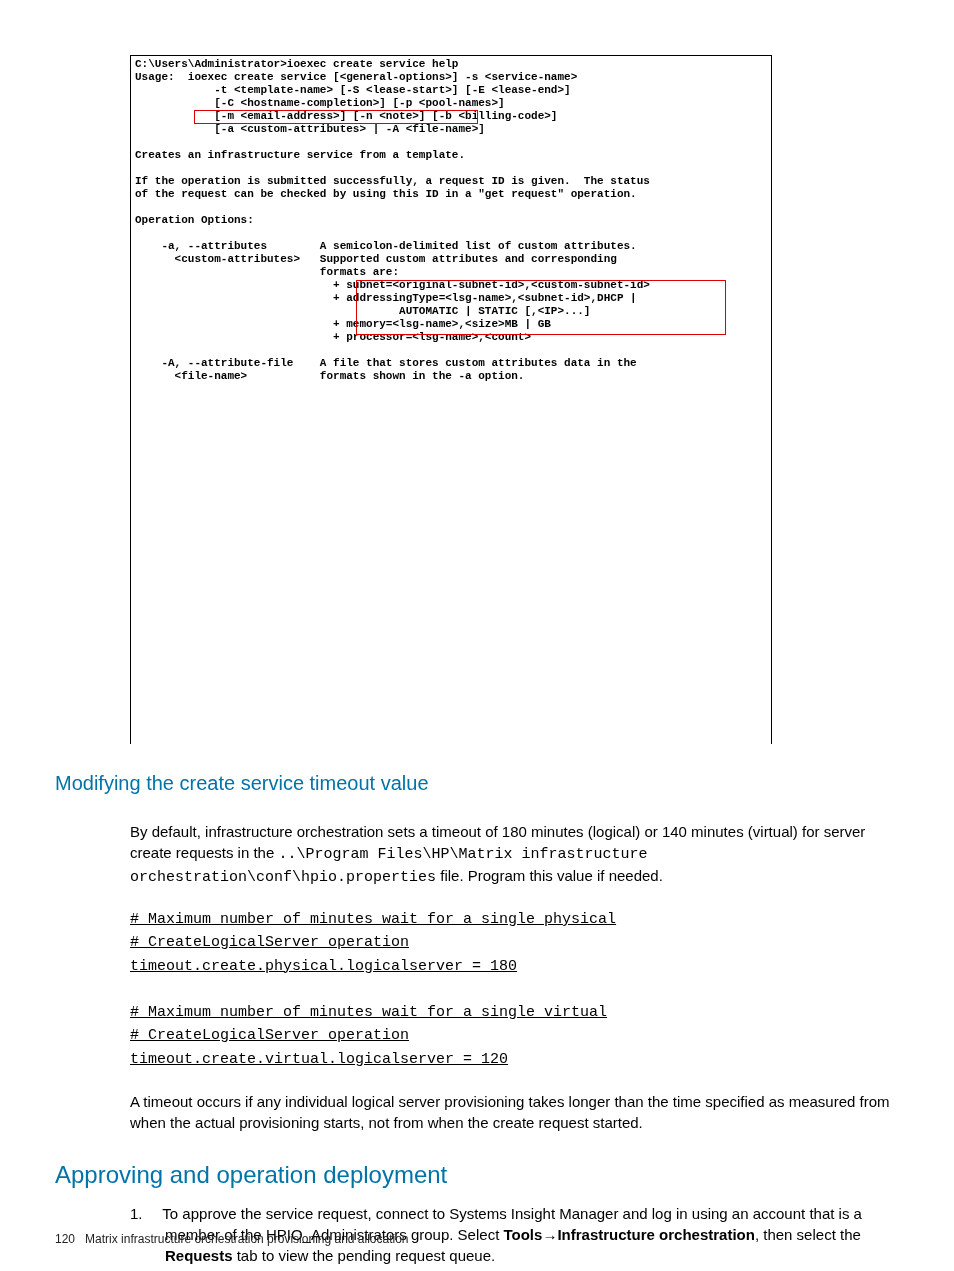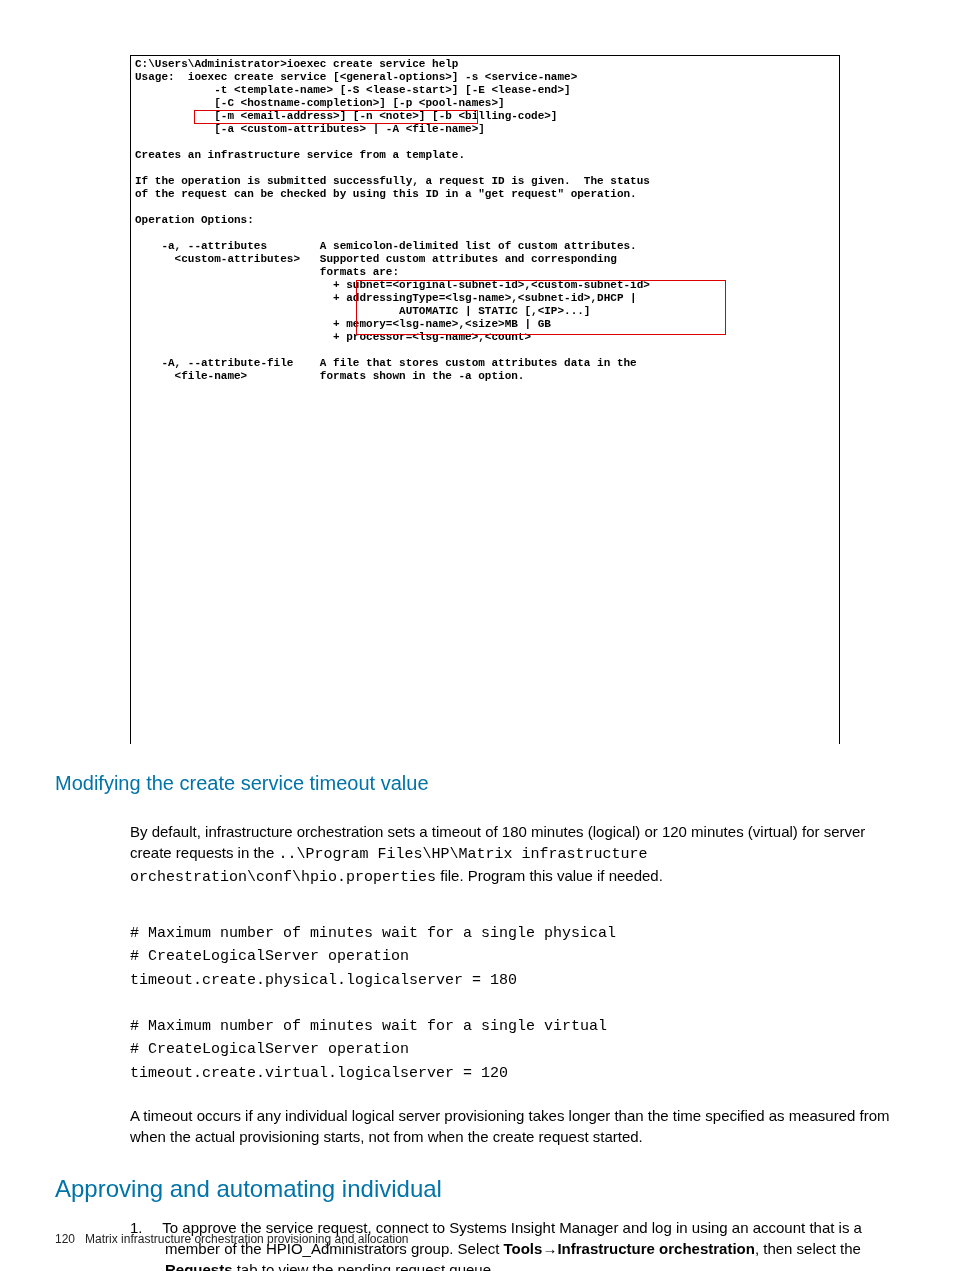--- a/index.html
+++ b/index.html
@@ -8,21 +8,21 @@
       height: 1271px;
       background: #fff;
       font-family: Arial, Helvetica, sans-serif;
       color: #000;
       position: relative;
       padding: 55px 55px 0 55px;
     }
     .terminal-box {
       border: 1px solid #000;
       border-bottom: none;
-      width: 710px;
+      width: 642px;
       margin-left: 75px;
       font-family: "Courier New", Courier, monospace;
       font-size: 11px;
       line-height: 13px;
       font-weight: bold;
       padding: 2px 4px 10px 4px;
       white-space: pre;
       position: relative;
     }
     .red-box-1 {
@@ -61,21 +61,22 @@
       margin-left: 75px;
     }
     .body-text .mono {
       font-family: "Courier New", Courier, monospace;
     }
     .code-block {
       font-family: "Courier New", Courier, monospace;
       font-size: 15px;
       line-height: 1.55;
       white-space: pre;
-      margin: 34px 0 20px 75px;
+      margin: 20px 0 20px 75px;
+      text-decoration: underline;
     }
     .list-item {
       font-size: 15px;
       line-height: 1.4;
       margin-left: 110px;
       text-indent: -35px;
       margin-bottom: 6px;
     }
     .list-item .num { display: inline-block; width: 24px; text-indent: 0; }
     .footer {
@@ -140,34 +141,34 @@
 
 
 
 <div class="red-box-1"></div>
 <div class="red-box-2"></div>
 </div>
 
 <h2 class="heading2">Modifying the create service timeout value</h2>
 
 <p class="body-text">
-  <span>By default, infrastructure orchestration sets a timeout of 180 minutes (logical) or 120 minutes (virtual) for server create requests in the </span><span class="mono">..\Program Files\HP\Matrix infrastructure orchestration\conf\hpio.properties</span><span> file. Program this value if needed.</span>
+  <span>By default, infrastructure orchestration sets a timeout of 180 minutes (logical) or 140 minutes (virtual) for server create requests in the </span><span class="mono">..\Program Files\HP\Matrix infrastructure orchestration\conf\hpio.properties</span><span> file. Program this value if needed.</span>
 </p>
 
 <pre class="code-block"># Maximum number of minutes wait for a single physical
 # CreateLogicalServer operation
 timeout.create.physical.logicalserver = 180
 
 # Maximum number of minutes wait for a single virtual
 # CreateLogicalServer operation
 timeout.create.virtual.logicalserver = 120</pre>
 
 <p class="body-text">A timeout occurs if any individual logical server provisioning takes longer than the time specified as measured from when the actual provisioning starts, not from when the create request started.</p>
 
-<h1 class="heading1">Approving and automating individual</h1>
+<h1 class="heading1">Approving and operation deployment</h1>
 
 <p class="list-item">
   <span class="num">1.</span>&nbsp;&nbsp;<span>To approve the service request, connect to Systems Insight Manager and log in using an account that is a member of the HPIO_Administrators group. Select </span><span class="bold">Tools</span><span>→</span><span class="bold">Infrastructure orchestration</span><span>, then select the </span><span class="bold">Requests</span><span> tab to view the pending request queue.</span>
 </p>
 
 <div class="footer">
   <span>120</span>&nbsp;&nbsp;&nbsp;<span>Matrix infrastructure orchestration provisioning and allocation</span>
 </div>
 
 </body></html>

